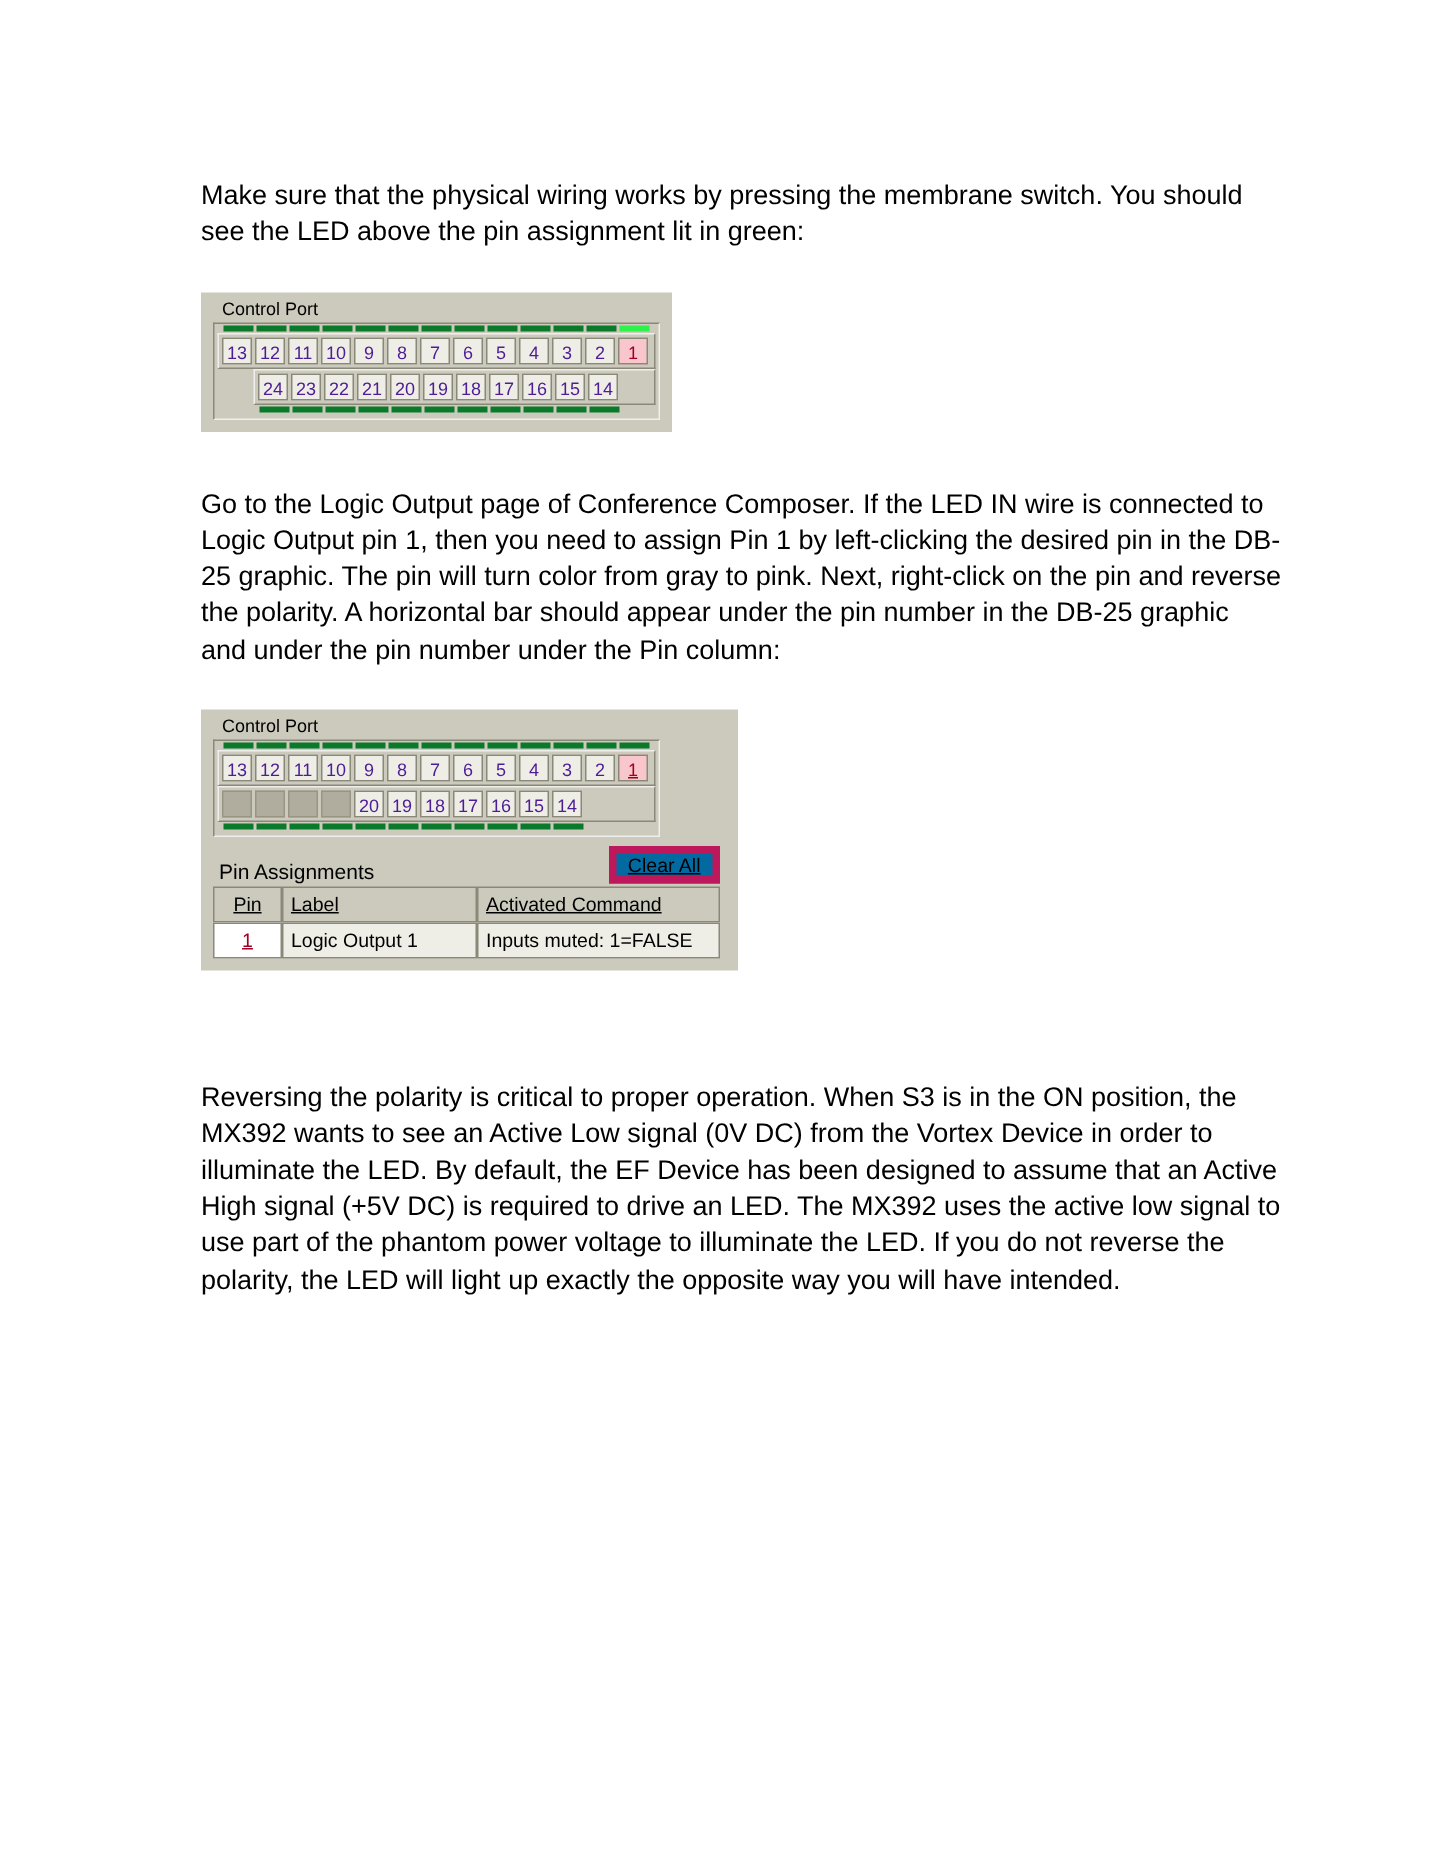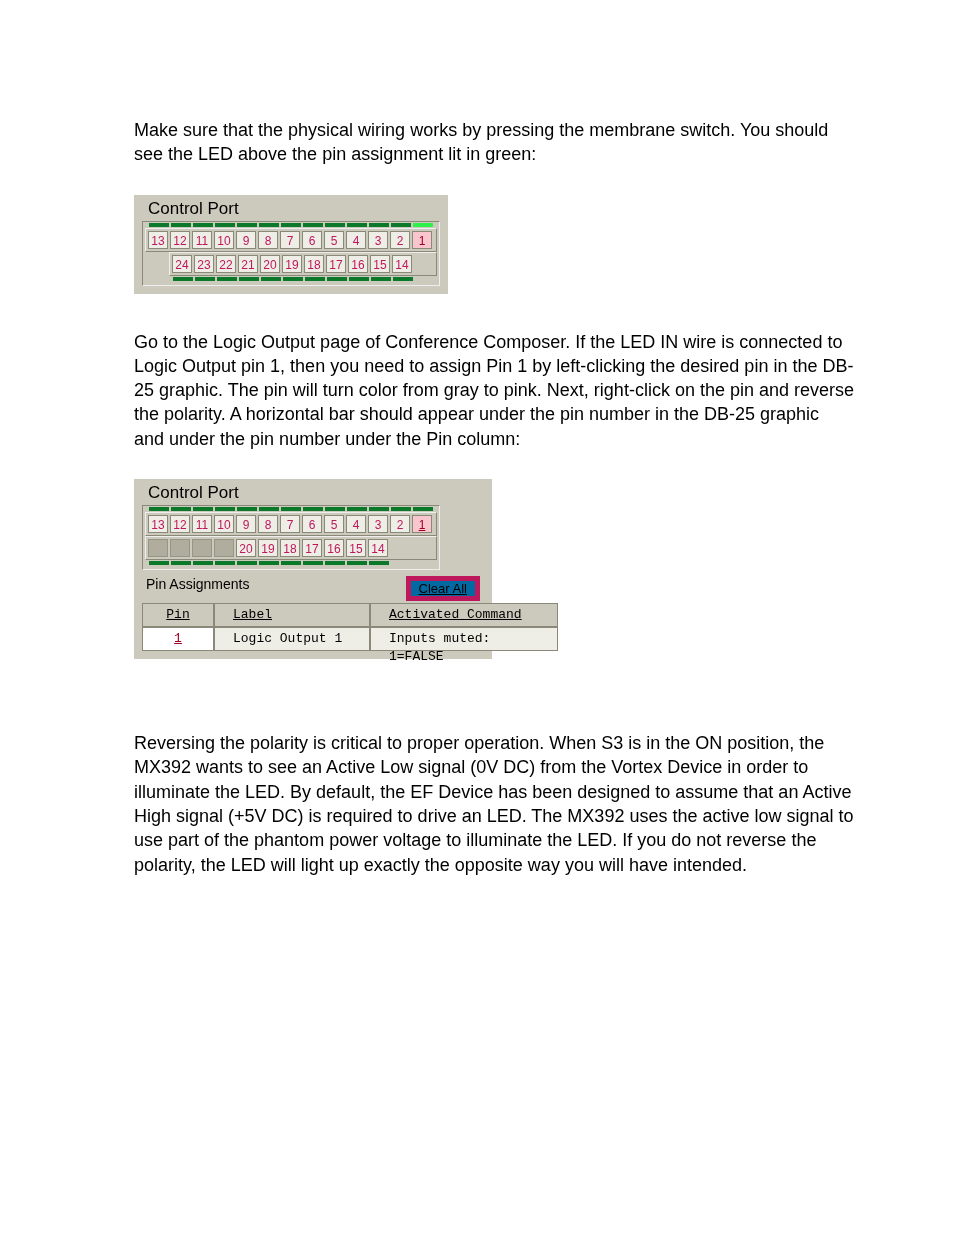--- a/index.html
+++ b/index.html
@@ -29,21 +29,21 @@
     font-weight: 400;
   }
   
   .cp-panel {
     background: #cccabd;
     display: inline-block;
     padding: 4px 8px 8px 8px;
     margin-bottom: 36px;
   }
   .cp-title {
-    font-size: 17px;
+    font-size: 12px;
     color: #000;
     margin-bottom: 2px;
     padding-left: 6px;
   }
   .connector {
     background: #cccabd;
     border-top: 1px solid #8a8879;
     border-left: 1px solid #8a8879;
     border-right: 1px solid #eee;
     border-bottom: 1px solid #eee;
@@ -75,35 +75,35 @@
   .pin-row.row2 { margin-left: 24px; }
   .pin {
     width: 20px;
     height: 18px;
     line-height: 18px;
     text-align: center;
     font-size: 12px;
     background: #efeee6;
     border: 1px solid #8a8879;
     box-sizing: border-box;
-    color: #be185d;
+    color: #4c1d95;
   }
   .pin.active {
     background: #f9c6ce;
     color: #a00020;
   }
   .pin.underline { text-decoration: underline; }
   .pin.blank {
     background: #b0ad9e;
     border: 1px solid #999585;
   }
   
   .pa-bar {
     display: flex;
-    align-items: flex-start;
+    align-items: flex-end;
     justify-content: space-between;
     font-size: 14px;
     margin-top: 6px;
     padding: 0 4px;
   }
   .clear-btn {
     background: #0369a1;
     border: 5px solid #be185d;
     font-size: 13px;
     padding: 0 8px;
@@ -112,25 +112,24 @@
   }
   .pa-table {
     display: flex;
     font-size: 13px;
     margin-top: 2px;
   }
   .pa-col { display: flex; flex-direction: column; }
   .pa-cell {
     border: 1px solid #8a8879;
     background: #efeee6;
-    padding: 2px 18px;
+    padding: 2px 5px;
     height: 18px;
     line-height: 18px;
     box-sizing: content-box;
-    font-family: Liberation Mono, monospace;
   }
   .pa-head {
     background: #cccabd;
     text-decoration: underline;
   }
   .col-pin .pa-cell { width: 34px; text-align: center; }
   .col-label .pa-cell { width: 118px; }
   .col-cmd .pa-cell { width: 150px; }
   .col-pin .pa-val { color:#a00020; text-decoration: underline; background:#fff; }
 </style>

